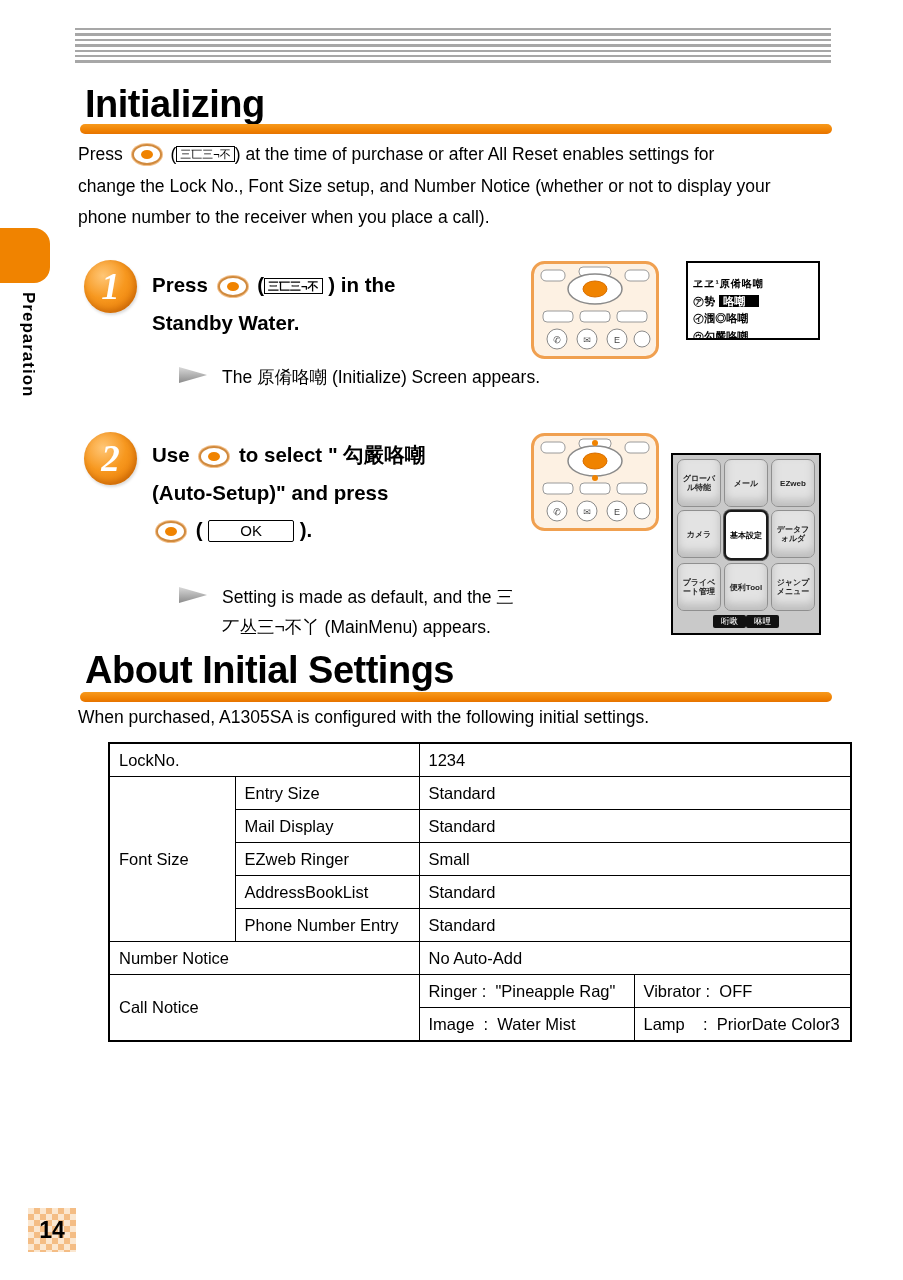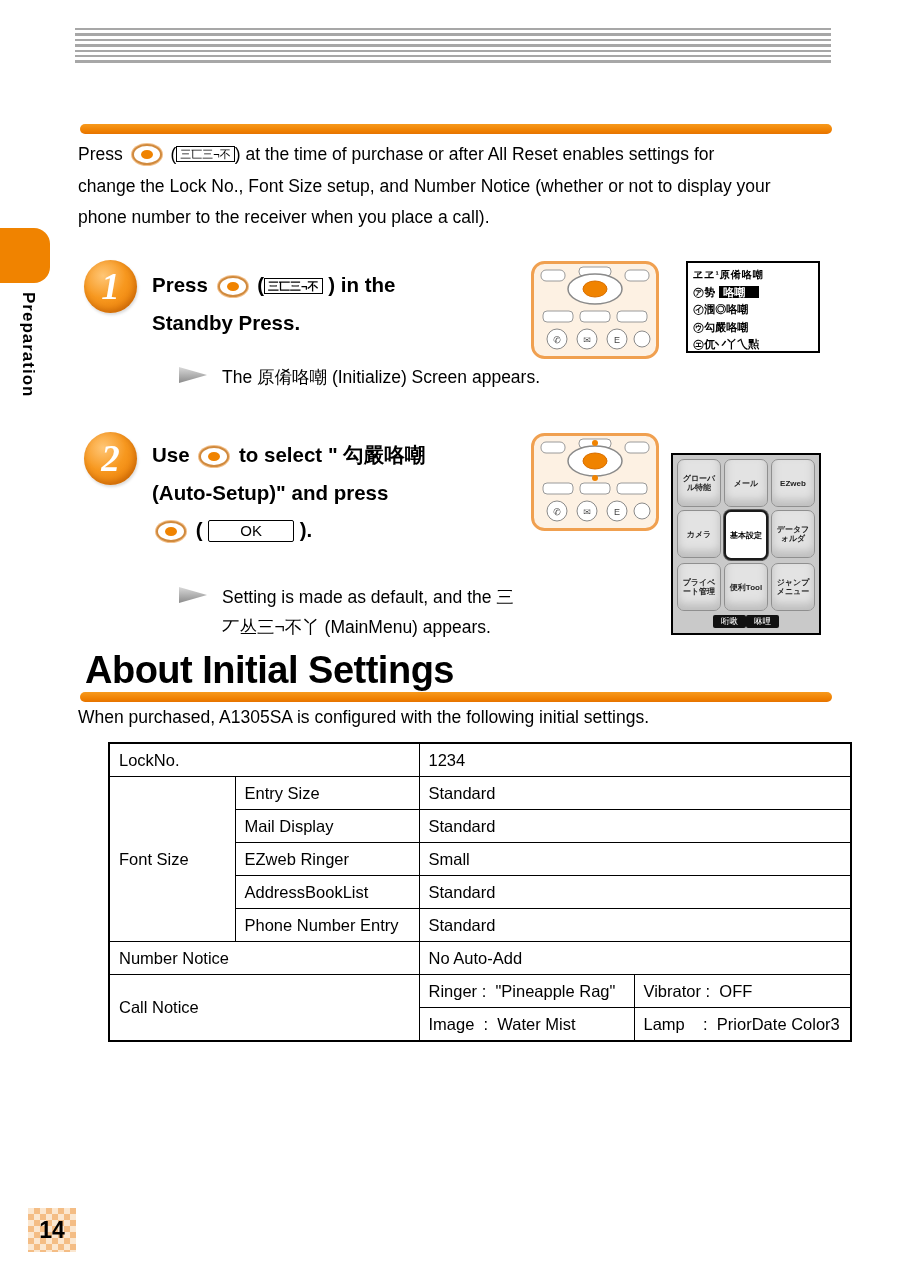--- a/index.html
+++ b/index.html
@@ -53,22 +53,22 @@
     color:#fff;font-family:"Liberation Serif", serif;font-style:italic;font-weight:bold;font-size:37px;
   }
   .step-text{position:absolute;left:152px;width:380px;font-size:20.5px;font-weight:bold;line-height:37.5px;}
   .note-row{position:absolute;left:152px;display:flex;align-items:flex-start;gap:13px;padding-left:27px;}
   .note-arrow{flex:0 0 auto;margin-top:3px;}
   .note-text{font-size:17.5px;line-height:30px;width:470px;}
   
   .phone{position:absolute;}
   
   .screen1{
-    position:absolute;left:686px;top:261px;width:134px;height:92px;box-sizing:border-box;
-    border:2px solid #000;background:#fff;padding:3px 5px;
+    position:absolute;left:686px;top:261px;width:134px;height:79px;box-sizing:border-box;
+    border:2px solid #000;background:#fff;padding:12px 5px;
     font-size:11px;font-weight:bold;line-height:17.5px;white-space:nowrap;overflow:hidden;
   }
   .s1-title{font-size:10px;letter-spacing:1px;}
   .s1-hl{background:#000;color:#fff;padding:0 14px 0 4px;margin-left:4px;}
   
   .screen2{
     position:absolute;left:671px;top:433px;width:150px;height:182px;box-sizing:border-box;
     border:2px solid #000;background:#c9c9c9;padding:4px 4px 2px 4px;margin-top:20px;
   }
   .s2-grid{display:grid;grid-template-columns:repeat(3,1fr);gap:3px;}
@@ -106,20 +106,21 @@
   .wm-line2{font-size:21px;letter-spacing:1px;margin-top:2px;color:#9f9f9f;}
   .wm-paw{position:absolute;right:16px;top:-22px;}
 </style>
 </head>
 <body>
 
 <div class="page">
 
   <div class="stripes"></div>
 
+  <div class="h-title" style="top:84px;">Initializing</div>
   <div class="h-bar" style="top:124px;"></div>
 
   <div class="intro">
     <span>Press</span>
     <span class="dpad"></span>
     <span>(</span><span class="keybox">三匸三¬不</span><span>) at the time of purchase or after All Reset enables settings for</span><br>
     <span>change the Lock No., Font Size setup, and Number Notice (whether or not to display your</span><br>
     <span>phone number to the receiver when you place a call).</span>
   </div>
 
@@ -127,21 +128,21 @@
   <div class="side-label">Preparation</div>
 
   <div class="step-badge" style="left:84px;top:260px;">
     <span>1</span>
   </div>
   <div class="step-text" style="top:266px;">
     <span>Press</span>
     <span class="dpad"></span>
     <span>(</span><span class="keybox">三匸三¬不</span>
     <span>) in the</span><br>
-    <span>Standby Press.</span>
+    <span>Standby Water.</span>
   </div>
 
   <svg class="phone" style="left:531px;top:261px;" width="128" height="98" viewBox="0 0 128 98">
     <rect x="1.5" y="1.5" width="125" height="95" rx="12" fill="#fdf1e3" stroke="#f0a050" stroke-width="3"></rect>
     <rect x="48" y="6" width="32" height="9" rx="4" fill="#fff" stroke="#9a9a9a"></rect>
     <rect x="10" y="9" width="24" height="11" rx="5" fill="#fff" stroke="#9a9a9a"></rect>
     <rect x="94" y="9" width="24" height="11" rx="5" fill="#fff" stroke="#9a9a9a"></rect>
     <ellipse cx="64" cy="28" rx="27" ry="15" fill="#fff" stroke="#8a8a8a" stroke-width="1.5"></ellipse>
     <ellipse cx="64" cy="28" rx="12" ry="8" fill="#f08300" stroke="#d96f00"></ellipse>
     <rect x="12" y="50" width="30" height="11" rx="4" fill="#fff" stroke="#9a9a9a"></rect>

